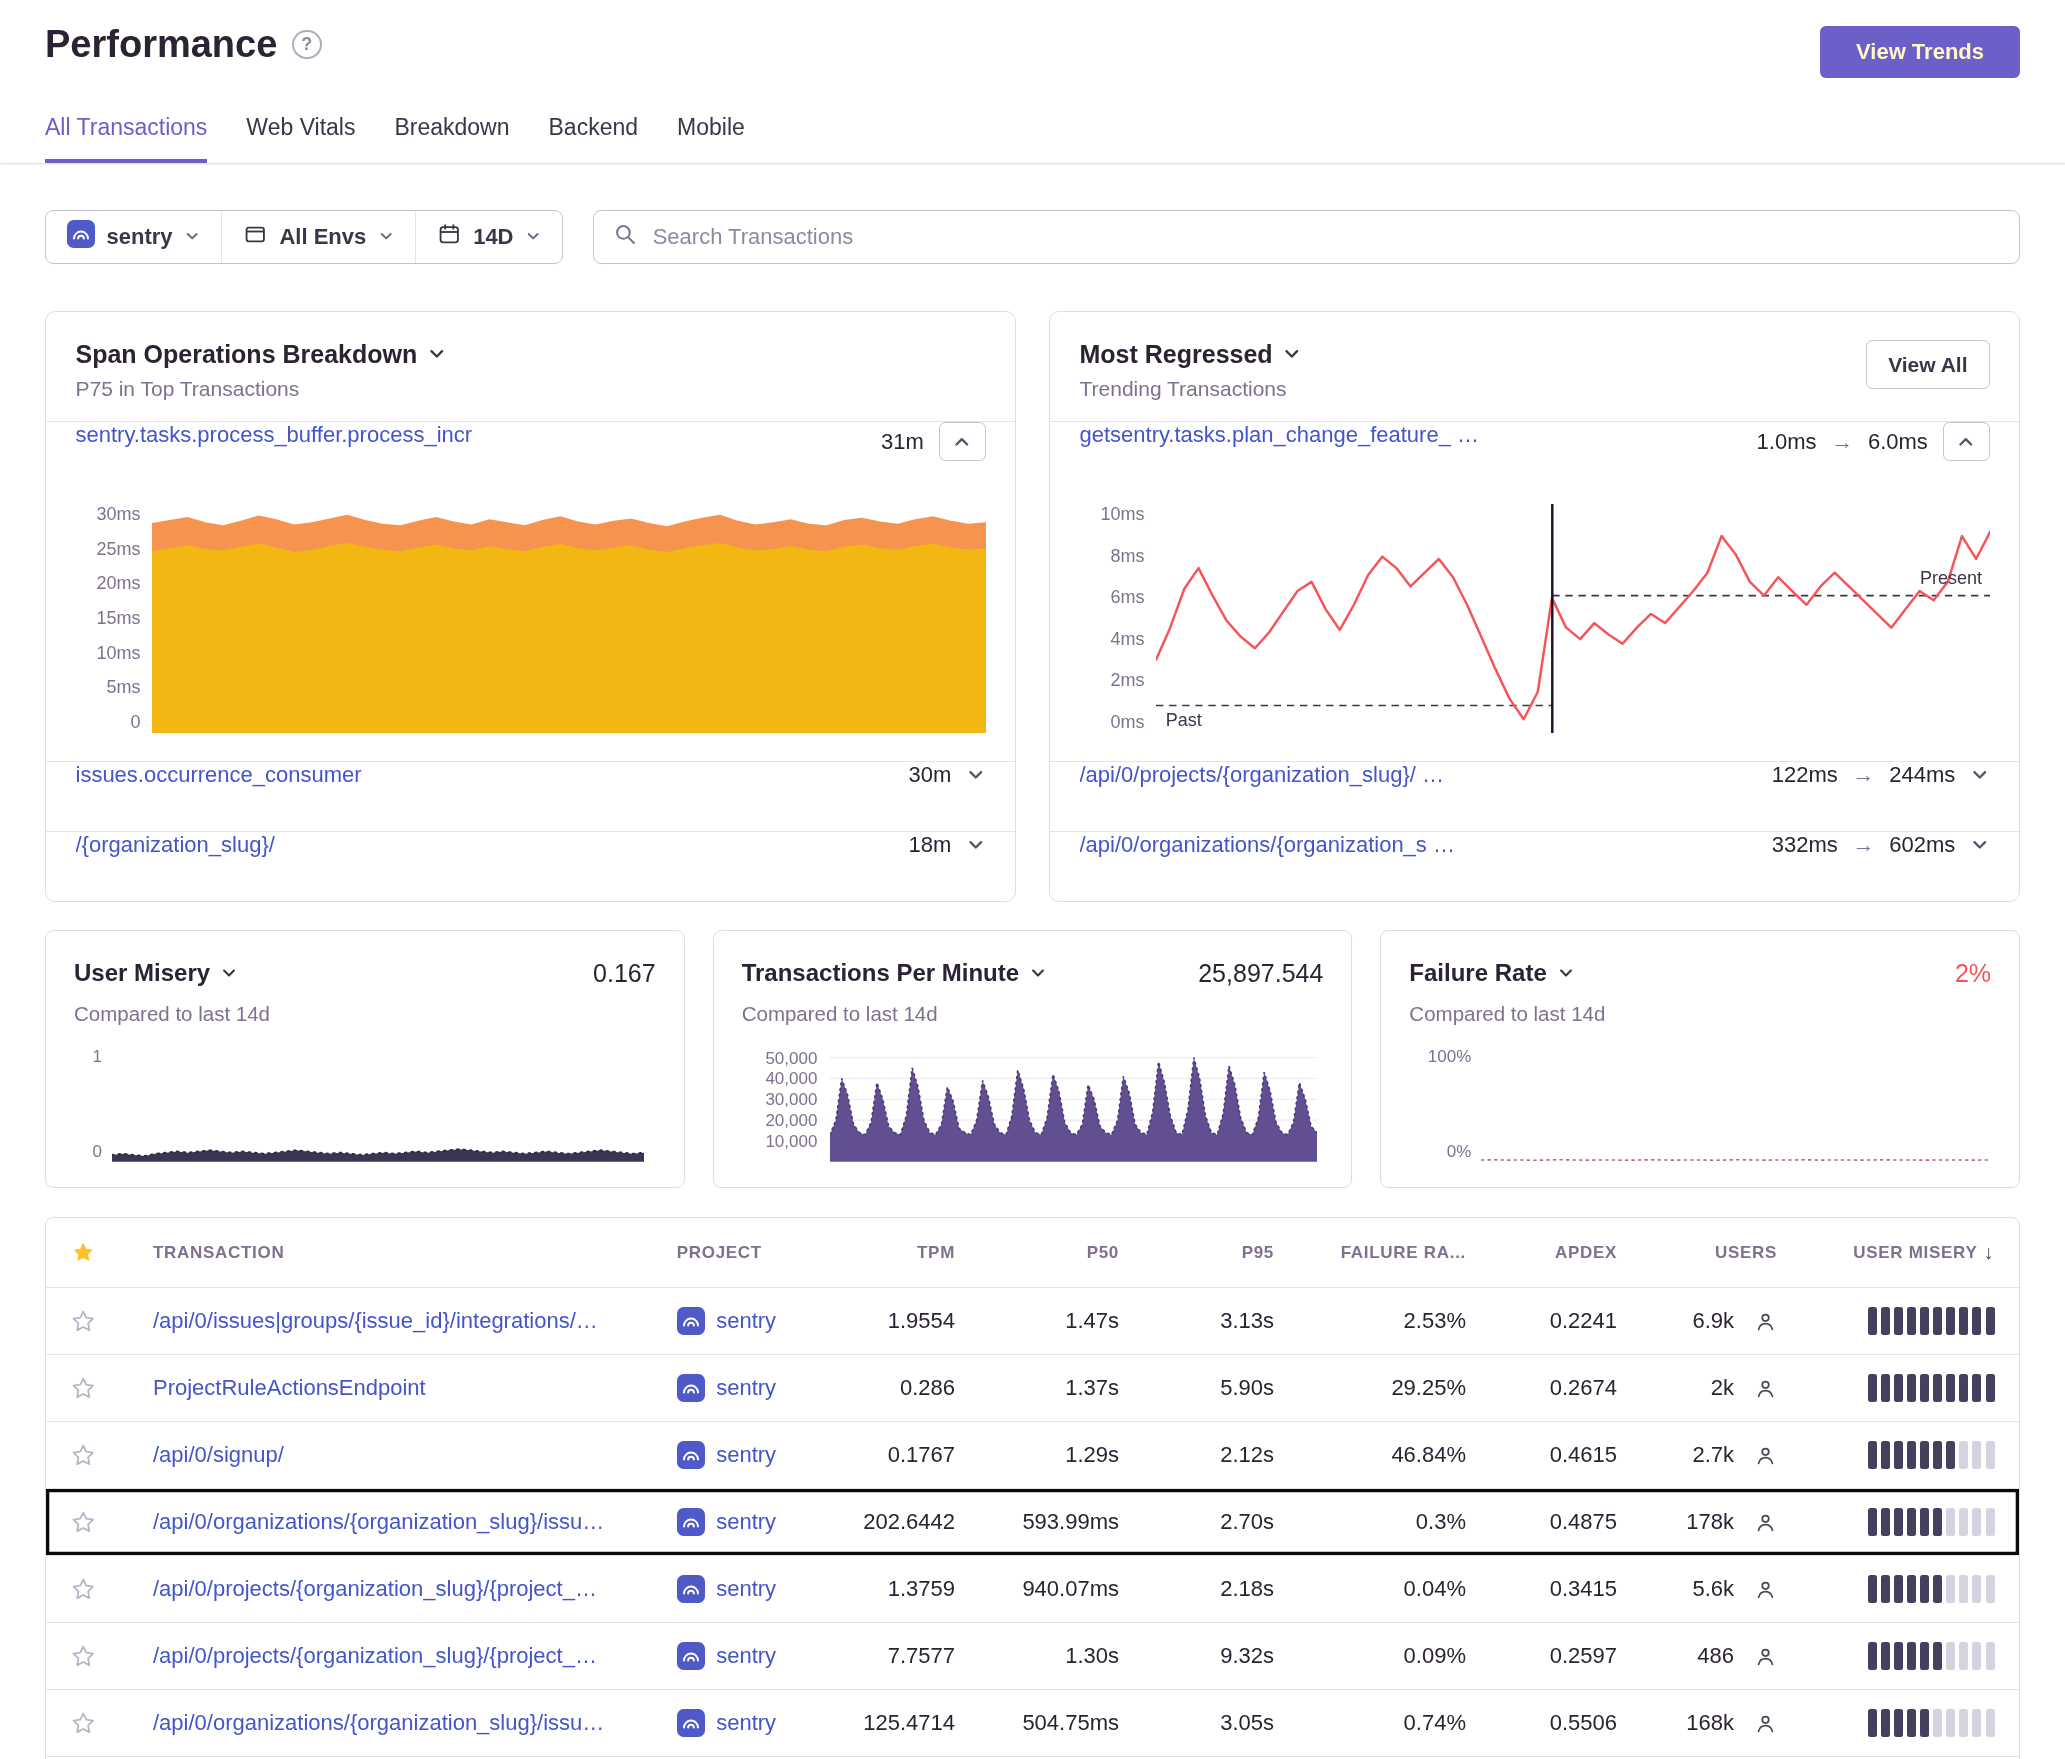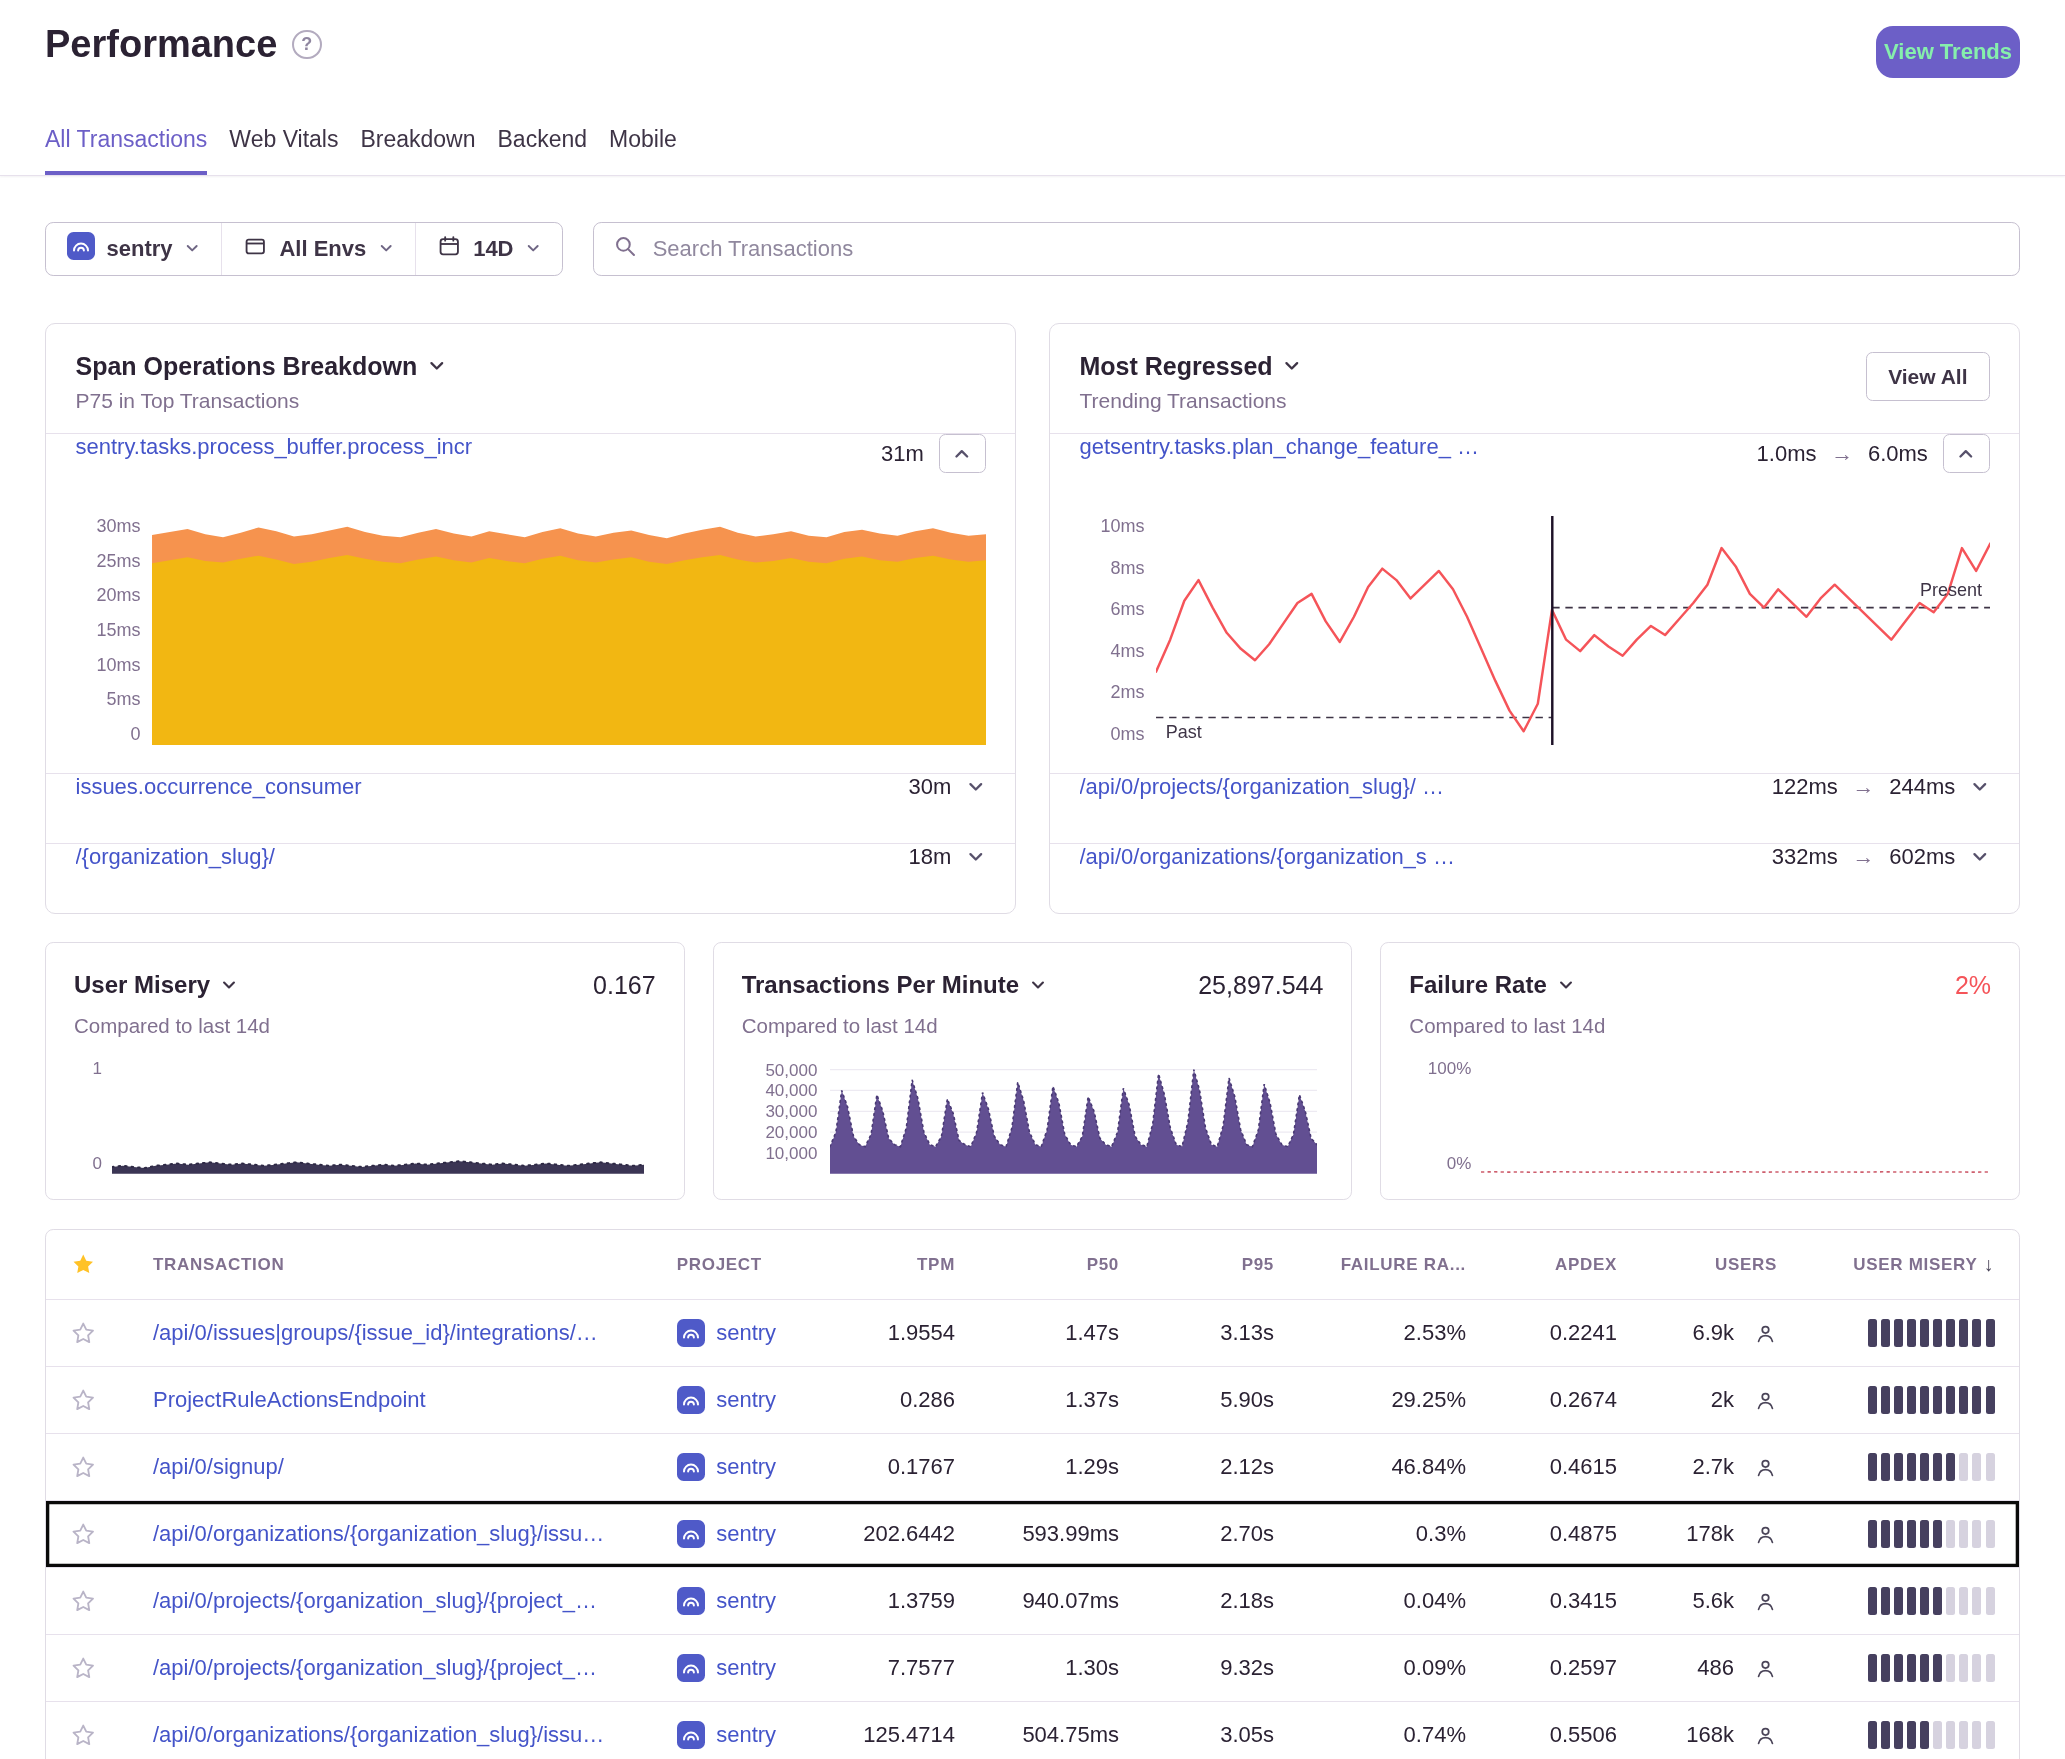--- a/index.html
+++ b/index.html
@@ -12,24 +12,24 @@
        font-family:"Liberation Sans","DejaVu Sans",sans-serif;color:var(--txt);font-size:22px;}
   a{text-decoration:none}
   button{font-family:inherit;cursor:pointer}
   .page{padding:0 45px}
   
   .header{display:flex;justify-content:space-between;align-items:flex-start;padding-top:23px}
   .title-wrap{display:flex;align-items:center;gap:14.7px}
   h1{font-size:38px;font-weight:700;color:var(--txt)}
   .help{width:29.5px;height:29.5px;border:2.5px solid #B3ABbf;border-radius:50%;color:#8F86A0;
         font-size:18px;font-weight:700;display:flex;align-items:center;justify-content:center}
-  .btn-primary{background:var(--purple);color:#86efac;font-size:22px;font-weight:600;
-               padding:0 8px;height:52px;border:none;border-radius:17px;margin-top:3.3px}
+  .btn-primary{background:var(--purple);color:#fef9c3;font-size:22px;font-weight:600;
+               padding:0 36px;height:52px;border:none;border-radius:6px;margin-top:3.3px}
   
-  .tabbar{display:flex;gap:22px;margin:48px -45px 0;padding:0 45px;border-bottom:0.8px solid var(--inner-border);
+  .tabbar{display:flex;gap:39px;margin:36px -45px 0;padding:0 45px;border-bottom:0.8px solid var(--inner-border);
           box-shadow:0 1.6px 1.6px rgba(37,11,54,0.04)}
   .tab{font-size:23px;color:var(--txt2);padding-bottom:18px;border-bottom:4.1px solid transparent;cursor:pointer}
   .tab.active{color:var(--purple);border-bottom-color:var(--purple)}
   
   .filterbar{display:flex;gap:29.5px;margin-top:46px}
   .seg-control{display:flex;align-items:stretch;height:54px;border:0.8px solid var(--ctl-border);border-radius:8.2px;background:#fff}
   .seg{display:flex;align-items:center;gap:11.5px;padding:0 21px;font-size:22px;font-weight:600;color:var(--txt2);cursor:pointer}
   .seg + .seg{border-left:0.8px solid var(--inner-border)}
   .searchbox{flex:1;display:flex;align-items:center;gap:14.7px;height:54px;border:0.8px solid var(--ctl-border);
              border-radius:8.2px;padding:0 19.6px;background:#fff}

